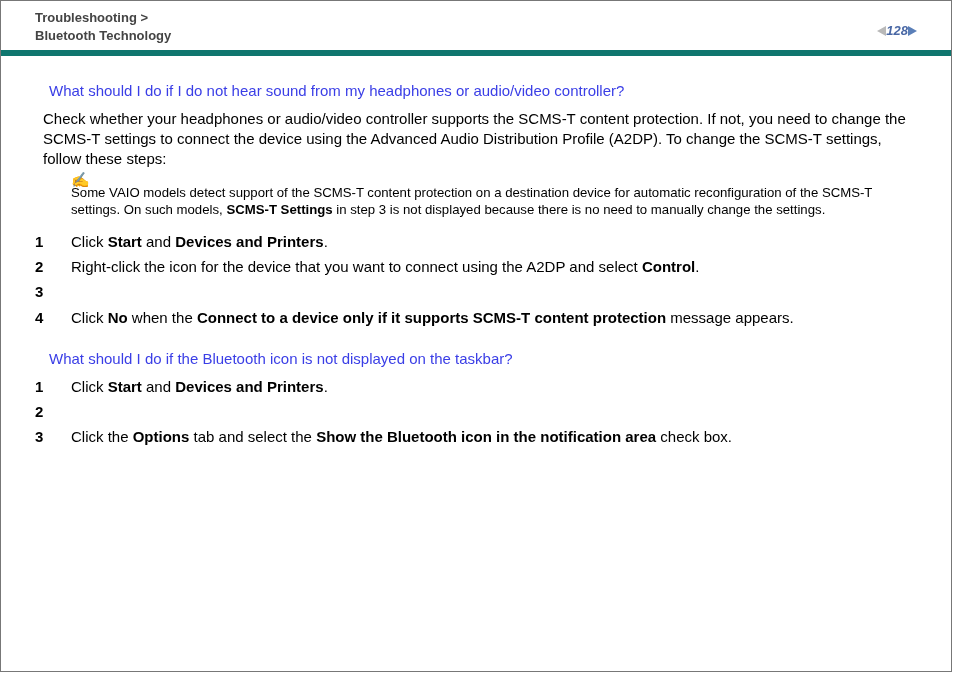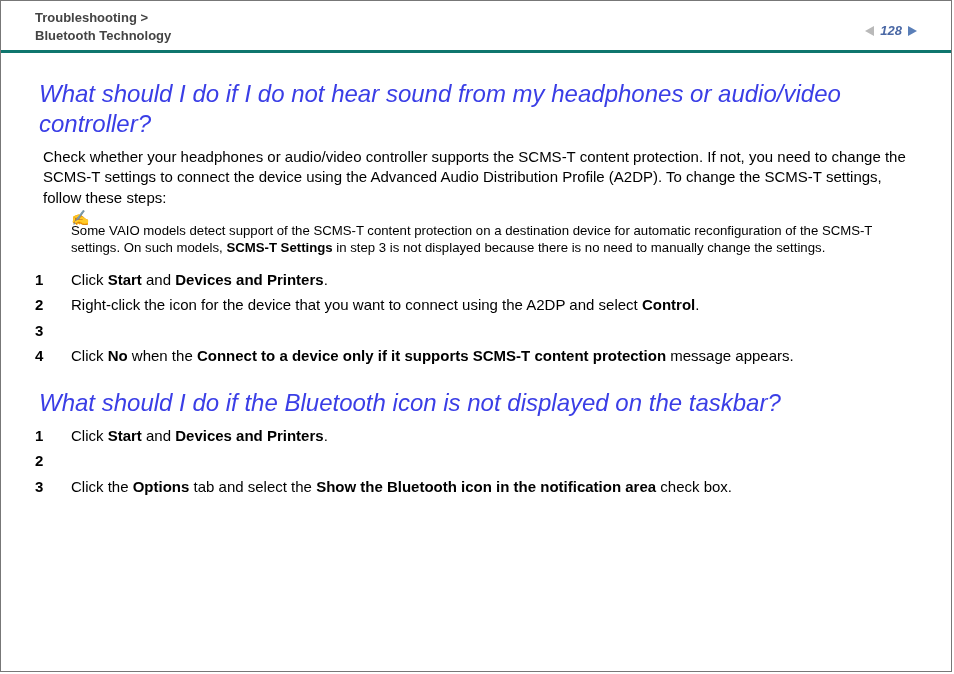--- a/index.html
+++ b/index.html
@@ -17,32 +17,32 @@
     width: 952px;
     height: 672px;
     position: relative;
     box-sizing: border-box;
   }
   .header {
     display: flex;
     justify-content: space-between;
     align-items: flex-start;
     padding: 8px 34px 6px 34px;
-    border-bottom: 3px solid #0f766e;
+    border-bottom: 6px solid #0f766e;
   }
   .breadcrumb {
     font-size: 13px;
     font-weight: bold;
     color: #444;
     line-height: 1.35;
   }
   .pagenum-wrap {
     display: flex;
     align-items: center;
-    gap: 6px;
+    gap: 0;
     padding-top: 14px;
   }
   .arrow-left, .arrow-right {
     width: 0; height: 0;
     border-top: 5px solid transparent;
     border-bottom: 5px solid transparent;
   }
   .arrow-left { border-right: 9px solid #b9b9b9; }
   .arrow-right { border-left: 9px solid #5a7fb8; }
   .pagenum {
@@ -50,24 +50,23 @@
     font-weight: bold;
     font-style: italic;
     color: #4a68a5;
   }
   .content {
     padding: 22px 34px 10px 34px;
   }
   h2.q {
     color: #3a3ee6;
     font-weight: normal;
-    font-size: 24px;
-    margin: 22px 0 8px 4px;
+    font-size: 15px;
+    margin: 22px 0 8px 14px;
     line-height: 1.25;
-    font-style: italic;
   }
   h2.q.first { margin-top: 4px; }
   p.body {
     font-size: 15px;
     line-height: 1.35;
     margin: 6px 0 14px 8px;
   }
   .note {
     margin: 4px 0 14px 36px;
     font-size: 13.2px;

